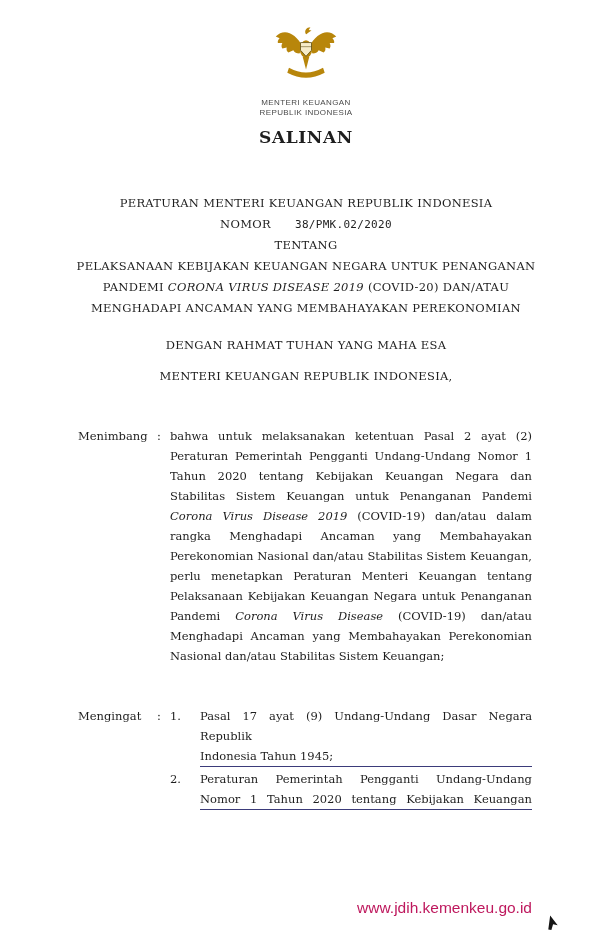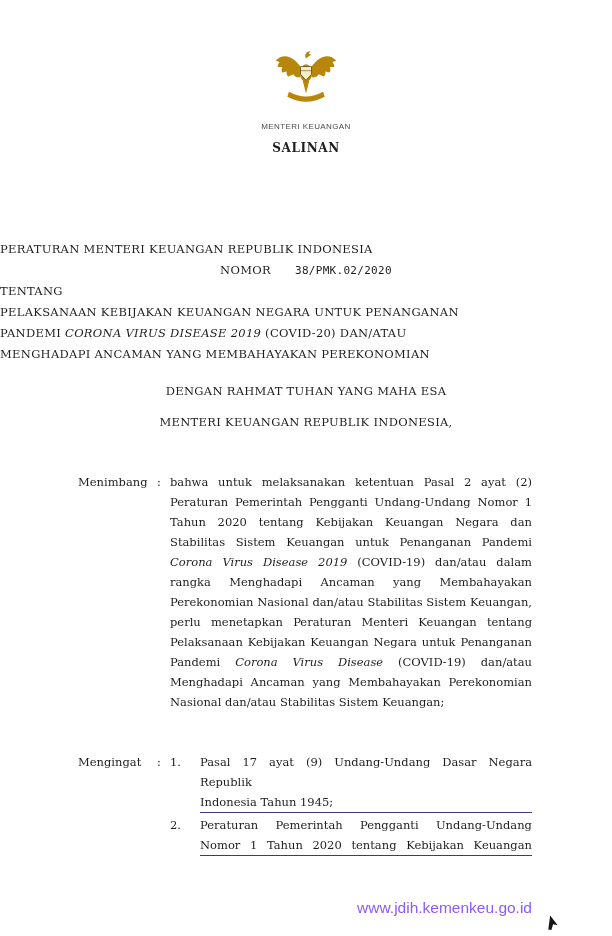--- a/index.html
+++ b/index.html
@@ -8,40 +8,40 @@
     position: relative;
     width: 612px;
     height: 936px;
     margin: 0 auto;
     background: #ffffff;
     overflow: hidden;
     font-family: "DejaVu Serif", serif;
     color: #1e1e1e;
   }
   
-  .header { text-align: center; padding-top: 40px; }
+  .header { text-align: center; padding-top: 16px; }
   .emblem { display: inline-block; width: 66px; height: 74px; }
   .ministry {
     font-family: "Liberation Sans", sans-serif;
     font-size: 8px;
     line-height: 10px;
     letter-spacing: 0.4px;
     color: #4a4a4a;
     margin-top: 4px;
   }
   .salinan {
-    font-size: 12px;
+    font-size: 17px;
     font-weight: bold;
     letter-spacing: 0.6px;
     margin-top: 9px;
   }
   
   .title-block {
-    text-align: left;
-    margin-top: 84px;
+    text-align: center;
+    margin-top: 46px;
     font-size: 11.5px;
     line-height: 21px;
     letter-spacing: 0.3px;
   }
   .title-line { white-space: pre-wrap; }
   .nomor-line { display: flex; justify-content: center; gap: 24px; }
   .nomor-value { font-family: "DejaVu Sans Mono", monospace; font-size: 11px; }
   .subject { font-weight: normal; }
   .em { font-style: italic; }
   .rahmat { text-align: center; margin-top: 19px; font-size: 11.5px; letter-spacing: 0.3px; }
@@ -66,21 +66,21 @@
     text-decoration: none;
     color: inherit;
   }
   
   .footer-link {
     position: absolute;
     right: 80px;
     bottom: 19px;
     font-family: "Liberation Sans", sans-serif;
     font-size: 15.5px;
-    color: #8b5cf6;
+    color: #be185d;
     text-decoration: none;
   }
   .corner-arrow { position: absolute; right: 52px; bottom: 5px; width: 15px; height: 17px; }
 </style>
 </head>
 <body>
 
 <div class="page">
 
   <div class="header">
@@ -93,20 +93,21 @@
           <ellipse cx="60" cy="48" rx="11" ry="16"></ellipse>
           <path d="M54 62 L60 85 L66 62 Z"></path>
           <path d="M29 82 q31 17 62 0 l3 9 q-34 18 -68 0 Z"></path>
         </g>
         <path d="M50 36 h20 v14 l-10 11 -10 -11 Z" fill="#f6ecc9" stroke="#5a4a10" stroke-width="1.4"></path>
         <line x1="50" y1="43.5" x2="70" y2="43.5" stroke="#5a4a10" stroke-width="1"></line>
       </svg>
     </span>
     <div class="ministry">
       <div>MENTERI KEUANGAN</div>
+      <div>REPUBLIK INDONESIA</div>
     </div>
     <div class="salinan">SALINAN</div>
   </div>
 
   <div class="title-block">
     <div class="title-line">PERATURAN MENTERI KEUANGAN REPUBLIK INDONESIA</div>
     <div class="nomor-line">
       <span>NOMOR</span>
       <span class="nomor-value">38/PMK.02/2020</span>
     </div>

